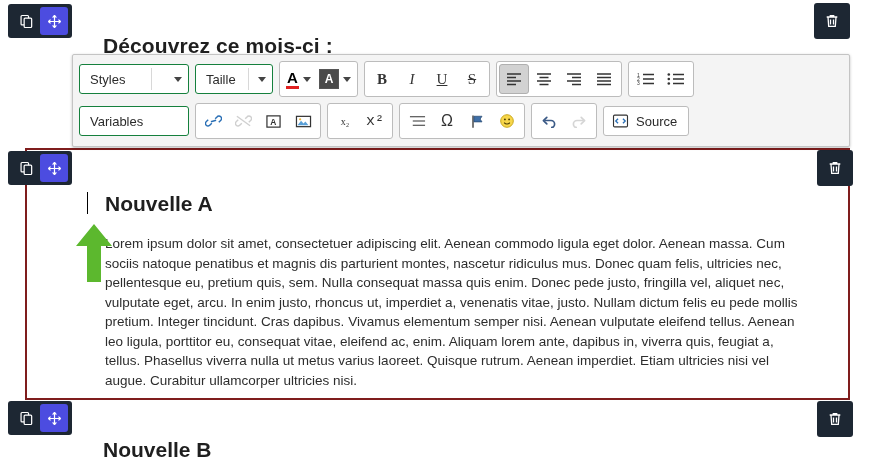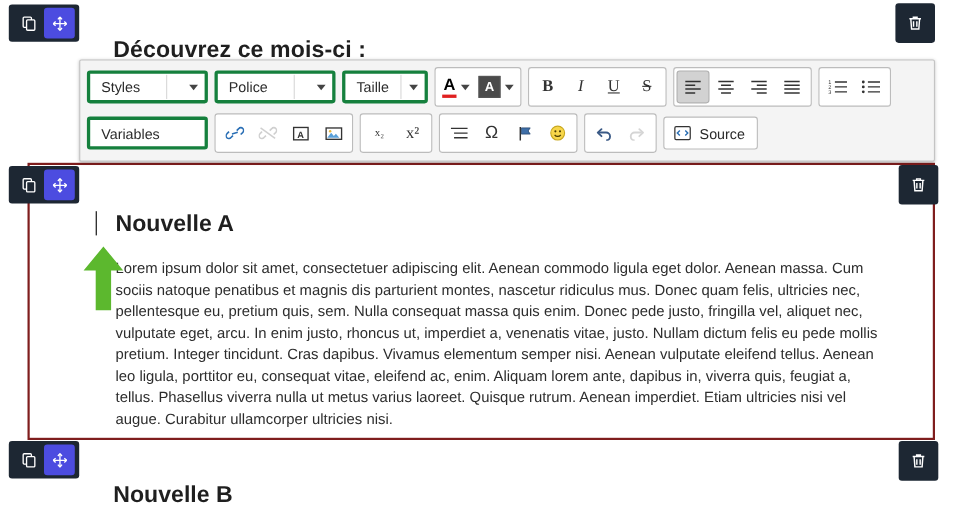--- a/index.html
+++ b/index.html
@@ -101,21 +101,21 @@
     border: 1px solid #bcbcbc;
     border-radius: 3px;
     padding: 2px;
     box-sizing: border-box;
   }
   .combo {
     display: flex;
     align-items: center;
     justify-content: space-between;
     background: #ffffff;
-    border: 3px solid #15803d;
+    border: 1px solid #15803d;
     border-radius: 3px;
     height: 30px;
     padding: 0 6px 0 10px;
     font-size: 13px;
     color: #2b2b2b;
     box-sizing: border-box;
   }
   .combo .lbl { padding-right: 10px; }
   .combo .sep {
     width: 1px;
@@ -334,25 +334,20 @@
 
 <div class="toolbar">
 
   <div class="tb-row">
     <div class="combo combo-styles">
       <span class="lbl">Styles</span>
       <span class="sep"></span>
       <span class="caret"></span>
     </div>
 
-    <div class="combo combo-police">
-      <span class="lbl">Police</span>
-      <span class="sep"></span>
-      <span class="caret"></span>
-    </div>
 
     <div class="combo combo-taille">
       <span class="lbl">Taille</span>
       <span class="sep"></span>
       <span class="caret"></span>
     </div>
 
     <div class="tb-group">
       <div class="color-btn">
         <span class="color-swatch-a">
@@ -449,21 +444,21 @@
         <svg width="17" height="15" viewBox="0 0 18 16">
           <rect x="1.5" y="2.5" width="15" height="11" fill="#ffffff" stroke="#333" stroke-width="1.3"></rect>
           <path d="M2.6 12 6.4 7.2l2.6 3 2-2.1 3.3 3.9z" fill="#5aa0d8"></path>
           <circle cx="5.4" cy="5.6" r="1.2" fill="#e8b63a"></circle>
         </svg>
       </div>
     </div>
 
     <div class="tb-group">
       <div class="tbtn" style="font-family:'Liberation Serif',serif;font-size:10px;">x₂</div>
-      <div class="tbtn" style="font-family:Liberation Serif, serif;font-size:15px;">x²</div>
+      <div class="tbtn" style="font-family:Liberation Mono, monospace;font-size:15px;">x²</div>
     </div>
 
     <div class="tb-group">
       <div class="tbtn">
         <svg width="17" height="14" viewBox="0 0 18 14" stroke="#333" stroke-width="1.3">
           <path d="M1 2.5h16M4 7h13M4 11.5h13"></path>
         </svg>
       </div>
       <div class="tbtn" style="font-size:16px;">Ω</div>
       <div class="tbtn">

